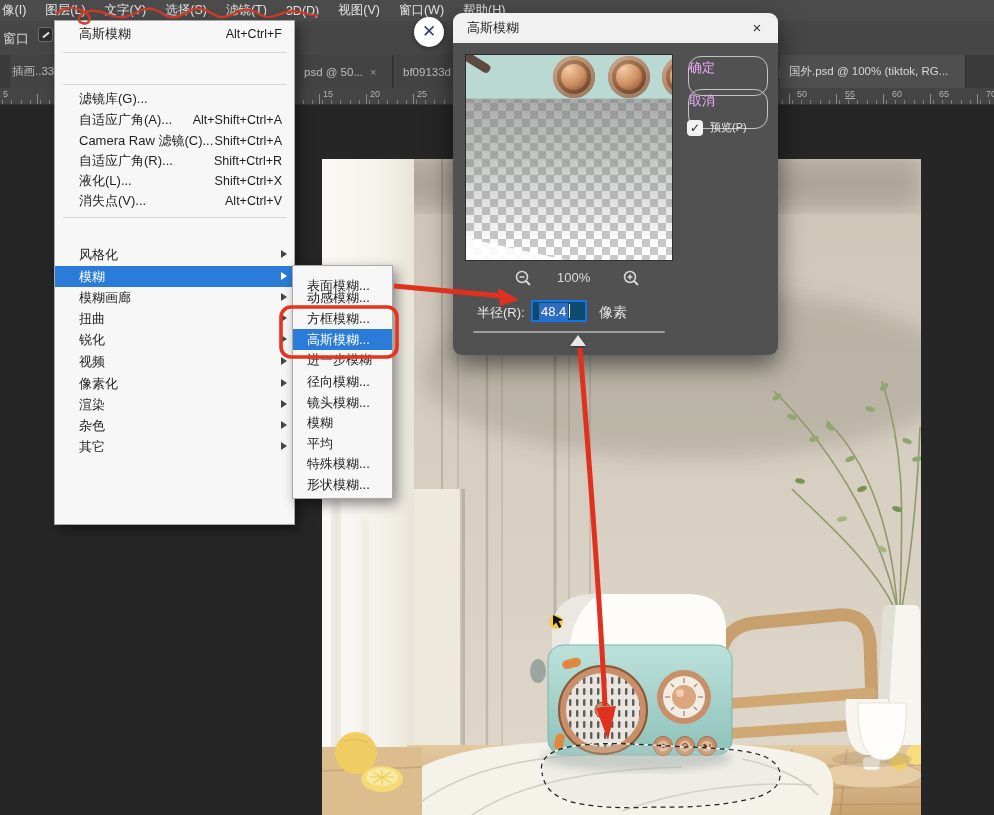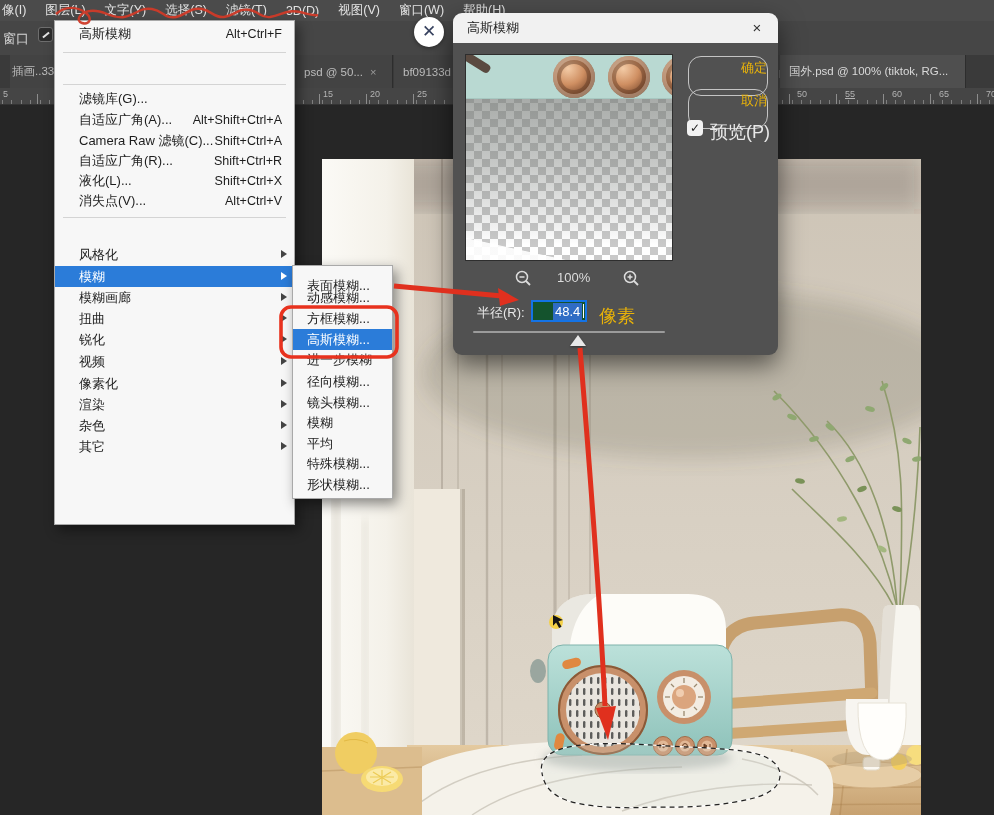--- a/index.html
+++ b/index.html
@@ -41,30 +41,30 @@
   .dialog{left:453px;top:13px;width:325px;height:342px;background:#515151;border-radius:9px;box-shadow:0 10px 26px rgba(0,0,0,.55);z-index:6;overflow:hidden;}
   .dlg-title{position:absolute;left:0;top:0;width:100%;height:30px;background:#f1f1f1;color:#1f1f1f;font-size:13px;display:flex;align-items:center;padding:0 14px;}
   .dlg-close{position:absolute;right:10px;top:4px;width:22px;height:22px;color:#333;font-size:15px;text-align:center;line-height:22px;cursor:default;}
   .preview{position:absolute;left:12px;top:41px;width:208px;height:207px;border:1px solid #2e2e2e;background:
      repeating-conic-gradient(#c9c9c9 0% 25%, #ffffff 0% 50%) 0 0/16px 16px;overflow:hidden;}
   .pv-mint{position:absolute;left:0;top:0;width:100%;height:44px;background:#b9d9d2;border-bottom:1px solid #a7c8c1;}
   .knob{position:absolute;border-radius:50%;width:42px;height:42px;background:radial-gradient(circle at 36% 30%, #f3cba6, #cf8f62 40%, #8a5637 68%, #5d3b26 100%);box-shadow:inset 0 0 0 4px rgba(255,235,215,.35), inset 0 0 0 8px rgba(90,55,35,.45);}
   .pv-shade{position:absolute;left:0;top:44px;width:100%;height:146px;background:linear-gradient(180deg, rgba(116,121,117,.62), rgba(116,121,117,.40) 45%, rgba(116,121,117,.10) 88%, rgba(116,121,117,0));}
   .pv-tri{position:absolute;left:0;bottom:0;width:100px;height:22px;background:linear-gradient(to top right,#fff 49%,transparent 51%);opacity:.9;}
   .pv-slash{position:absolute;left:-8px;top:2px;width:34px;height:9px;background:#5a4a40;transform:rotate(32deg);border-radius:4px;}
-  .pill-btn{position:absolute;left:235px;width:80px;height:40px;border:1.5px solid #c4c4c4;border-radius:13px;color:#eab308;font-size:13px;text-align:right;line-height:21px;background:transparent;cursor:default;}
+  .pill-btn{position:absolute;left:235px;width:80px;height:40px;border:1.5px solid #c4c4c4;border-radius:13px;color:#f0abfc;font-size:13px;text-align:left;line-height:21px;background:transparent;cursor:default;}
   .chk{position:absolute;left:234px;top:107px;width:16px;height:16px;background:#f2f2f2;border-radius:4px;color:#222;font-size:12px;line-height:16px;text-align:center;font-weight:bold;}
-  .chk-label{position:absolute;left:257px;top:107px;color:#e8e8e8;font-size:18px;}
+  .chk-label{position:absolute;left:257px;top:107px;color:#e8e8e8;font-size:11px;}
   .zoomrow{position:absolute;left:12px;top:257px;width:208px;height:18px;color:#dcdcdc;}
   .zoomrow .pct{position:absolute;left:92px;top:0;font-size:13px;}
   .radius-label{position:absolute;left:24px;top:291px;color:#e8e8e8;font-size:13px;}
-  .radius-input{position:absolute;left:78px;top:287px;width:56px;height:22px;background:#14532d;border:2px solid #1473e6;display:flex;align-items:center;padding-left:20px;}
+  .radius-input{position:absolute;left:78px;top:287px;width:56px;height:22px;background:#0c4a6e;border:2px solid #1473e6;display:flex;align-items:center;padding-left:6px;}
   .radius-input .sel{background:#2f6cc4;color:#fff;font-size:13px;padding:1px 2px;}
   .caret{display:inline-block;width:1px;height:14px;background:#fff;margin-left:1px;}
-  .unit{position:absolute;left:146px;top:291px;color:#eab308;font-size:18px;text-align:right;}
+  .unit{position:absolute;left:146px;top:291px;color:#e5e5e5;font-size:14px;text-align:right;}
   .slider-track{position:absolute;left:20px;top:318px;width:192px;height:2px;background:#9b9b9b;border-radius:1px;}
   .slider-thumb{position:absolute;left:117px;top:322px;width:0;height:0;border-left:8px solid transparent;border-right:8px solid transparent;border-bottom:11px solid #e8e8e8;filter:drop-shadow(0 1px 1px rgba(0,0,0,.4));}
 
   
   .circle-x{left:414px;top:17px;width:30px;height:30px;border-radius:50%;background:#fff;z-index:7;color:#37425f;font-size:17px;font-weight:bold;text-align:center;line-height:29px;box-shadow:0 1px 4px rgba(0,0,0,.4);}
 
   .photo{left:322px;top:159px;width:599px;height:656px;z-index:1;}
   .overlay{left:0;top:0;width:994px;height:815px;z-index:9;pointer-events:none;}
   .toolicon{position:absolute;left:38px;top:6px;width:15px;height:15px;background:#2e2e2e;border-radius:3px;border:1px solid #6e6e6e;}
   .toolicon::after{content:"";position:absolute;left:3px;top:6px;width:8px;height:2px;background:#e6e6e6;transform:rotate(-40deg);}

